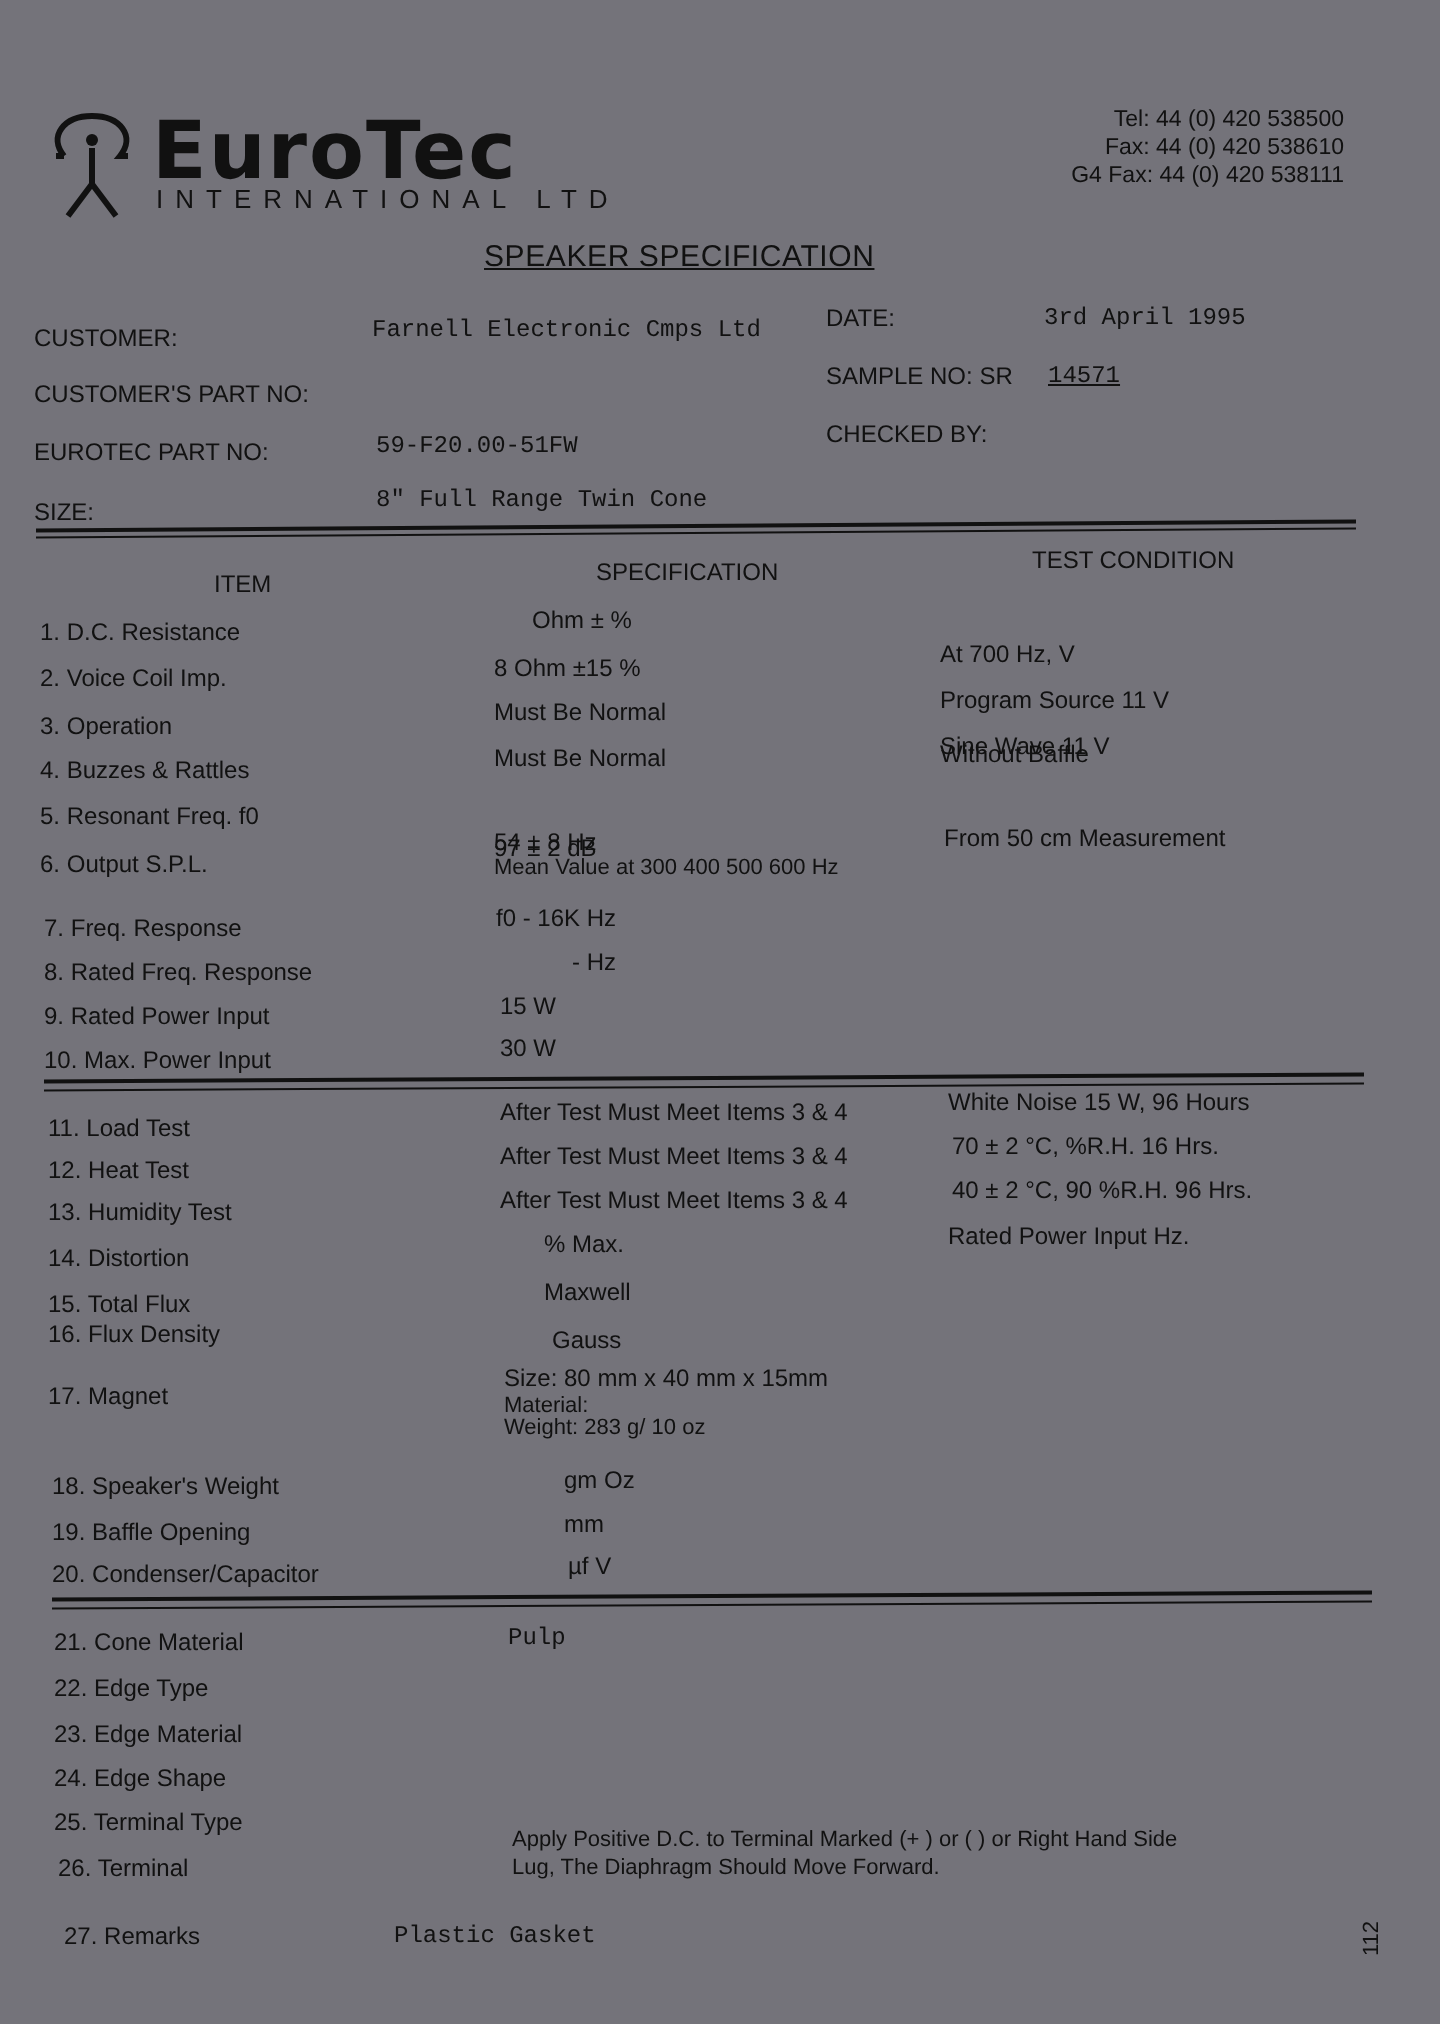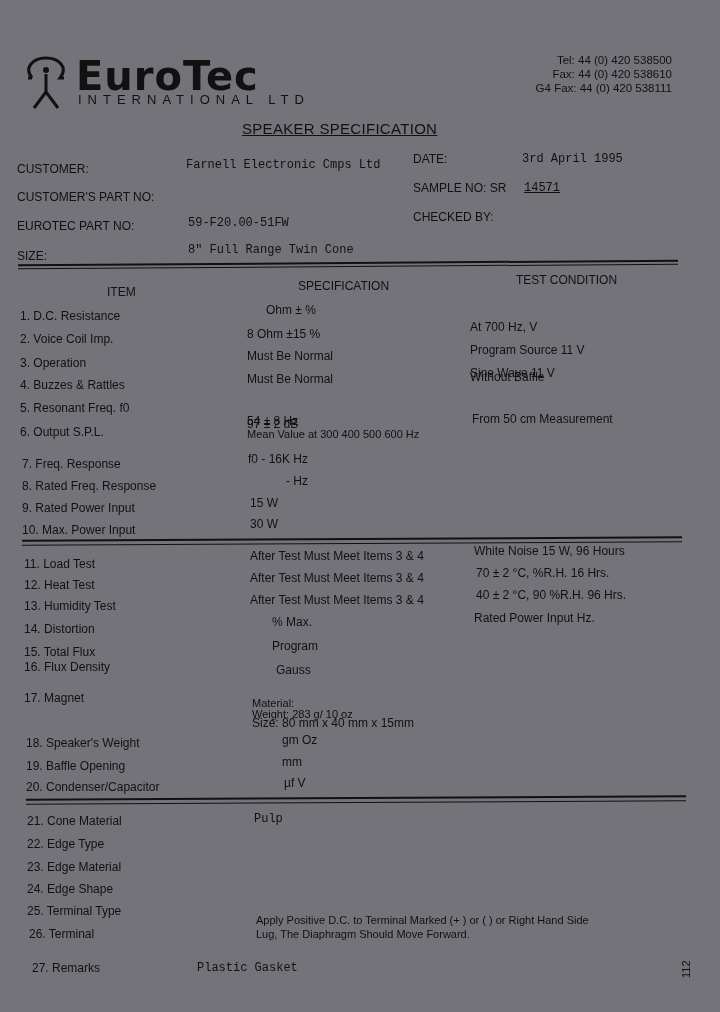--- a/index.html
+++ b/index.html
@@ -115,27 +115,27 @@
 
   <div class="abs sans" style="left:24px;top:599px;"><span>13.</span> <span>Humidity Test</span></div>
   <div class="abs sans" style="left:250px;top:593px;">After Test Must Meet Items 3 &amp; 4</div>
   <div class="abs sans" style="left:476px;top:588px;">40     ±   2   °C,    90  %R.H. 96  Hrs.</div>
 
   <div class="abs sans" style="left:24px;top:622px;"><span>14.</span> <span>Distortion</span></div>
   <div class="abs sans" style="left:272px;top:615px;">% Max.</div>
   <div class="abs sans" style="left:474px;top:611px;">Rated Power Input               Hz.</div>
 
   <div class="abs sans" style="left:24px;top:645px;"><span>15.</span> <span>Total Flux</span></div>
-  <div class="abs sans" style="left:272px;top:639px;">Program</div>
+  <div class="abs sans" style="left:272px;top:639px;">Maxwell</div>
 
   <div class="abs sans" style="left:24px;top:660px;"><span>16.</span> <span>Flux Density</span></div>
   <div class="abs sans" style="left:276px;top:663px;">Gauss</div>
 
   <div class="abs sans" style="left:24px;top:691px;"><span>17.</span> <span>Magnet</span></div>
-  <div class="abs sans" style="left:252px;top:682px;margin-top:34px;">Size: 80  mm x  40 mm x  15mm</div>
+  <div class="abs sans" style="left:252px;top:682px;">Size: 80  mm x  40 mm x  15mm</div>
   <div class="abs sans small" style="left:252px;top:697px;">Material:</div>
   <div class="abs sans small" style="left:252px;top:708px;">Weight:   283  g/  10  oz</div>
 
   <div class="abs sans" style="left:26px;top:736px;"><span>18.</span> <span>Speaker's Weight</span></div>
   <div class="abs sans" style="left:282px;top:733px;">gm            Oz</div>
 
   <div class="abs sans" style="left:26px;top:759px;"><span>19.</span> <span>Baffle Opening</span></div>
   <div class="abs sans" style="left:282px;top:755px;">mm</div>
 
   <div class="abs sans" style="left:26px;top:780px;"><span>20.</span> <span>Condenser/Capacitor</span></div>

